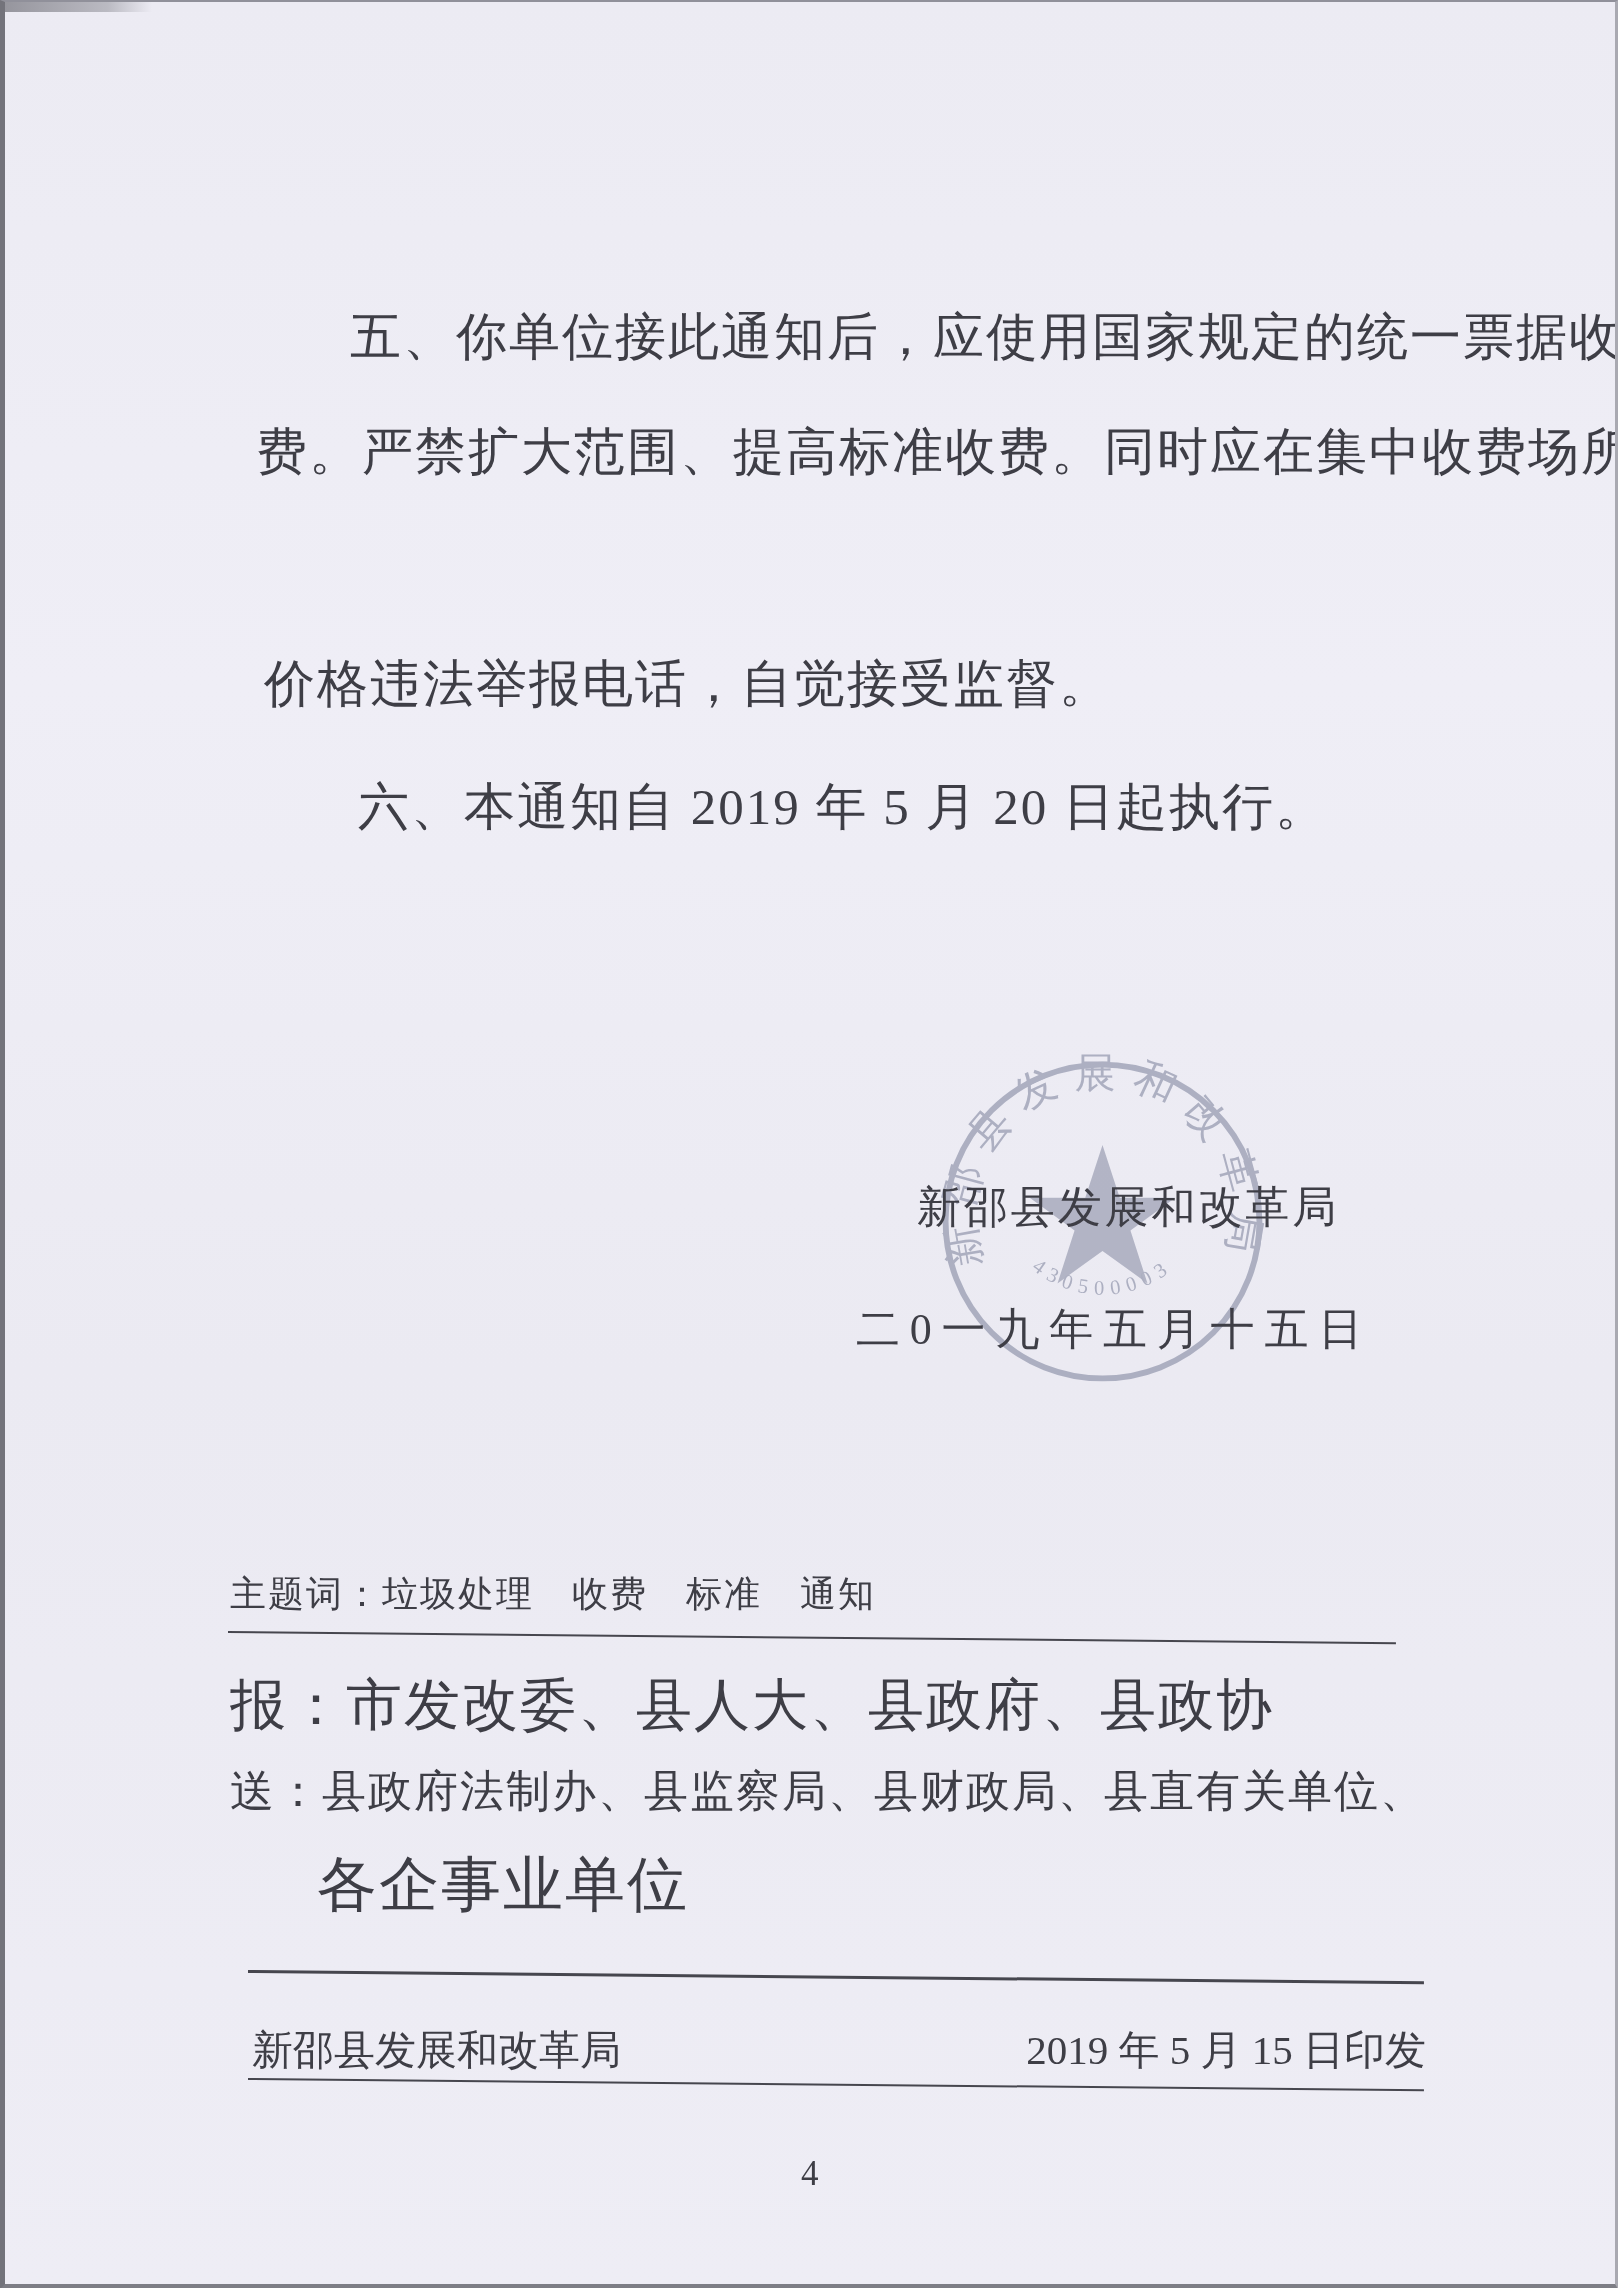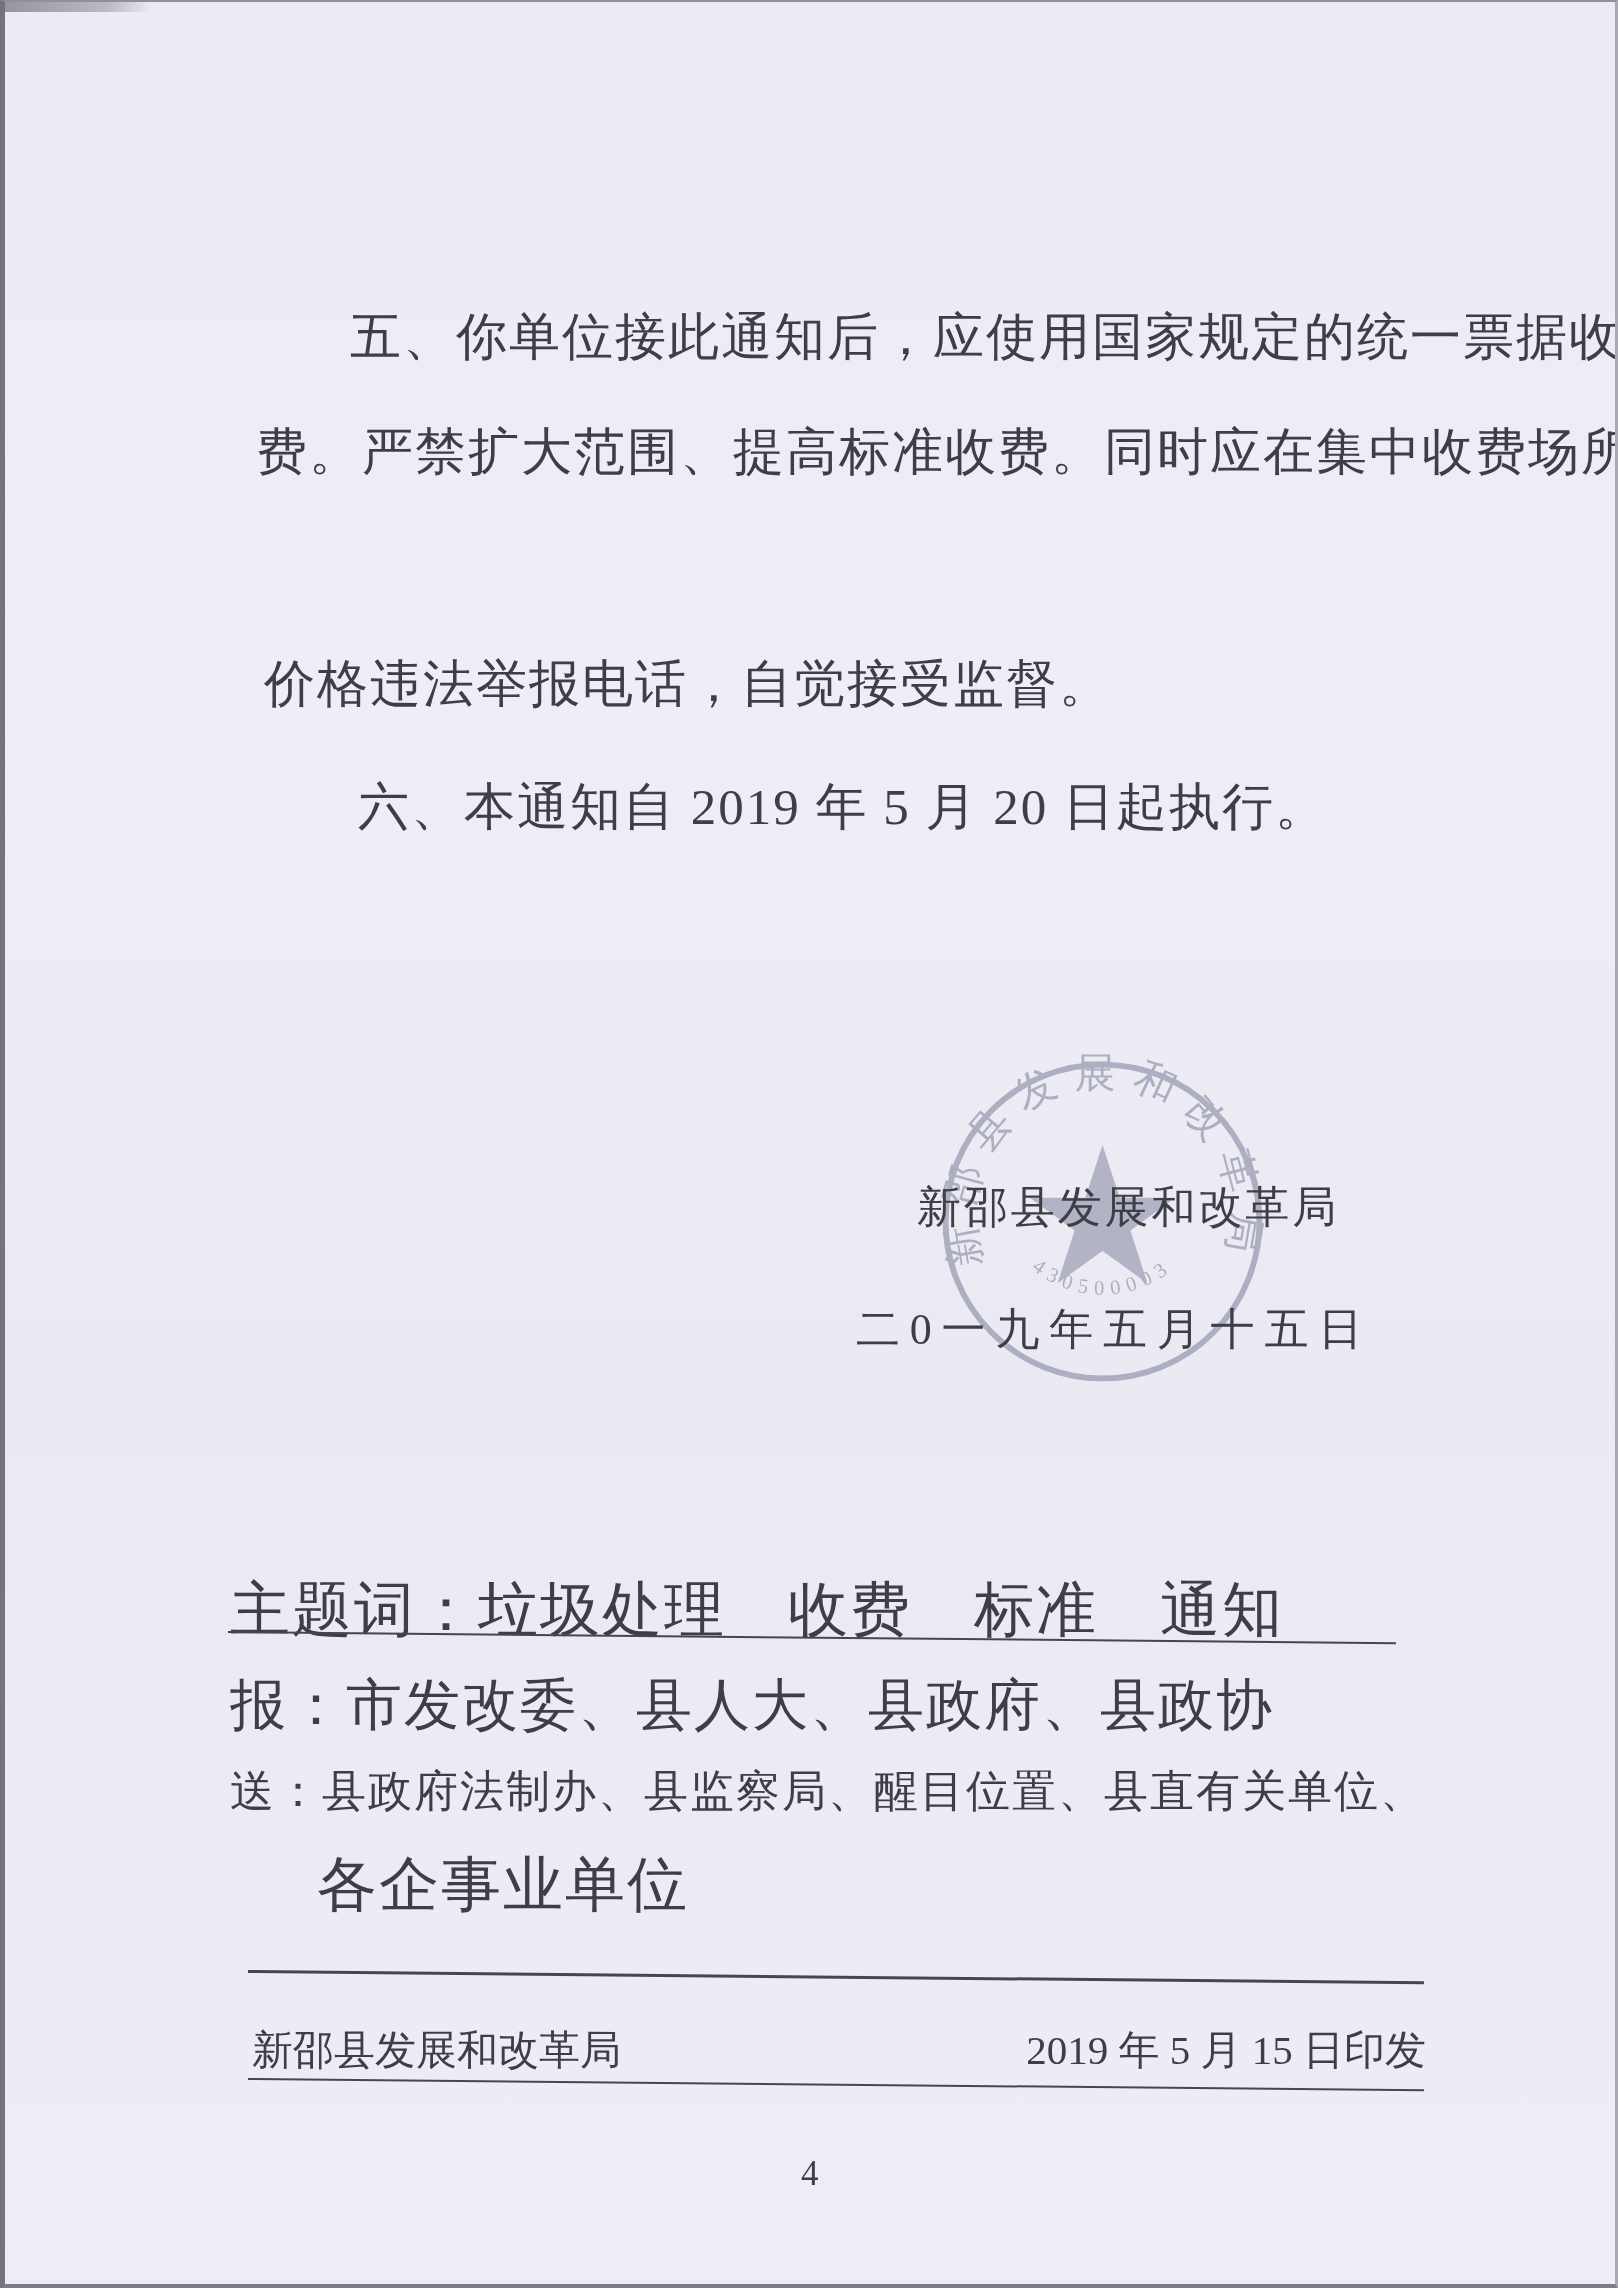--- a/index.html
+++ b/index.html
@@ -39,21 +39,21 @@
     font-size:44px;
     white-space:nowrap;
     z-index:3;
   }
   .seal{
     position:absolute;left:919px;top:1041px;width:357px;height:357px;
     z-index:2;opacity:.62;
   }
   .kw{
     position:absolute;left:225px;width:1168px;
-    font-size:60px;white-space:nowrap;letter-spacing:2px;
+    font-size:36px;white-space:nowrap;letter-spacing:2px;
   }
   .rule{
     position:absolute;left:243px;width:1176px;height:0;
     border-top:2.9px solid #46464e;
     transform-origin:left center;
   }
   .kw-rule{border-top-width:2.9px;}
   .footer-row{
     position:absolute;left:247px;top:2021px;width:1174px;
     display:flex;justify-content:space-between;align-items:baseline;
@@ -94,21 +94,21 @@
     </text>
   </svg>
 
   <div class="sig" style="left:912px;top:1176px;letter-spacing:2.9px;">新邵县发展和改革局</div>
   <div class="sig" style="left:851px;top:1298px;letter-spacing:9.8px;">二0一九年五月十五日</div>
 
   <div class="kw" style="top:1568px;">主题词：垃圾处理　收费　标准　通知</div>
   <div class="rule kw-rule slant" style="left:223px;top:1629px;width:1168px;"></div>
 
   <div class="kw" style="top:1666px;font-size:56px;">报：市发改委、县人大、县政府、县政协</div>
-  <div class="kw" style="top:1760px;font-size:44px;">送：县政府法制办、县监察局、醒目位置、县直有关单位、</div>
+  <div class="kw" style="top:1760px;font-size:44px;">送：县政府法制办、县监察局、县财政局、县直有关单位、</div>
   <div class="kw" style="top:1843px;left:312px;font-size:60px;">各企事业单位</div>
 
   <div class="rule slant" style="top:1968px;border-top-width:3.9px;"></div>
   <div class="footer-row">
     <span>新邵县发展和改革局</span>
     <span>2019 年 5 月 15 日印发</span>
   </div>
   <div class="rule slant" style="top:2076px;border-top-width:2.9px;"></div>
 
   <div class="pagenum">4</div>

